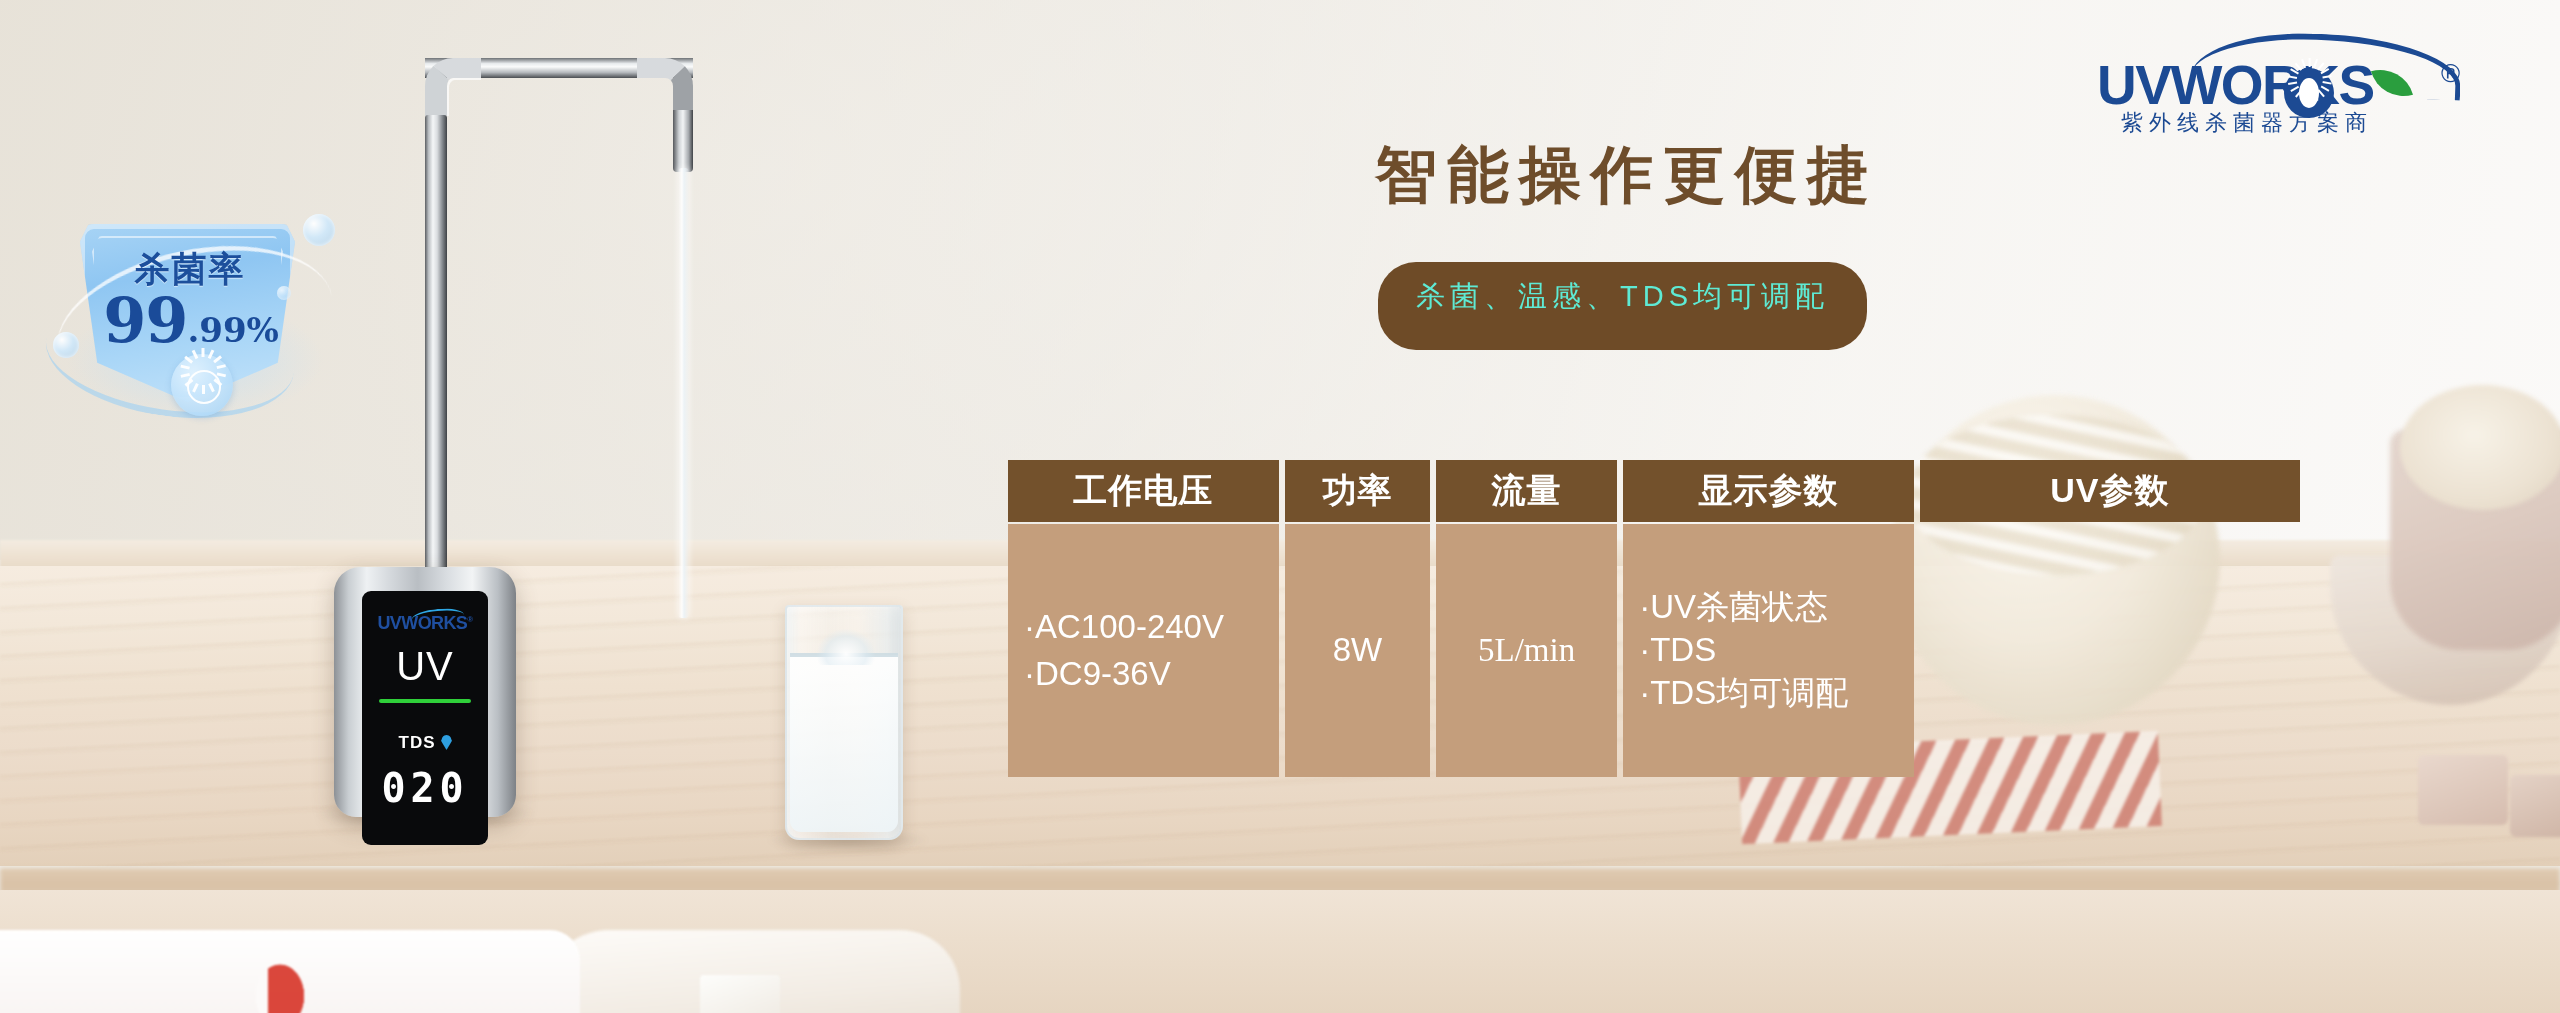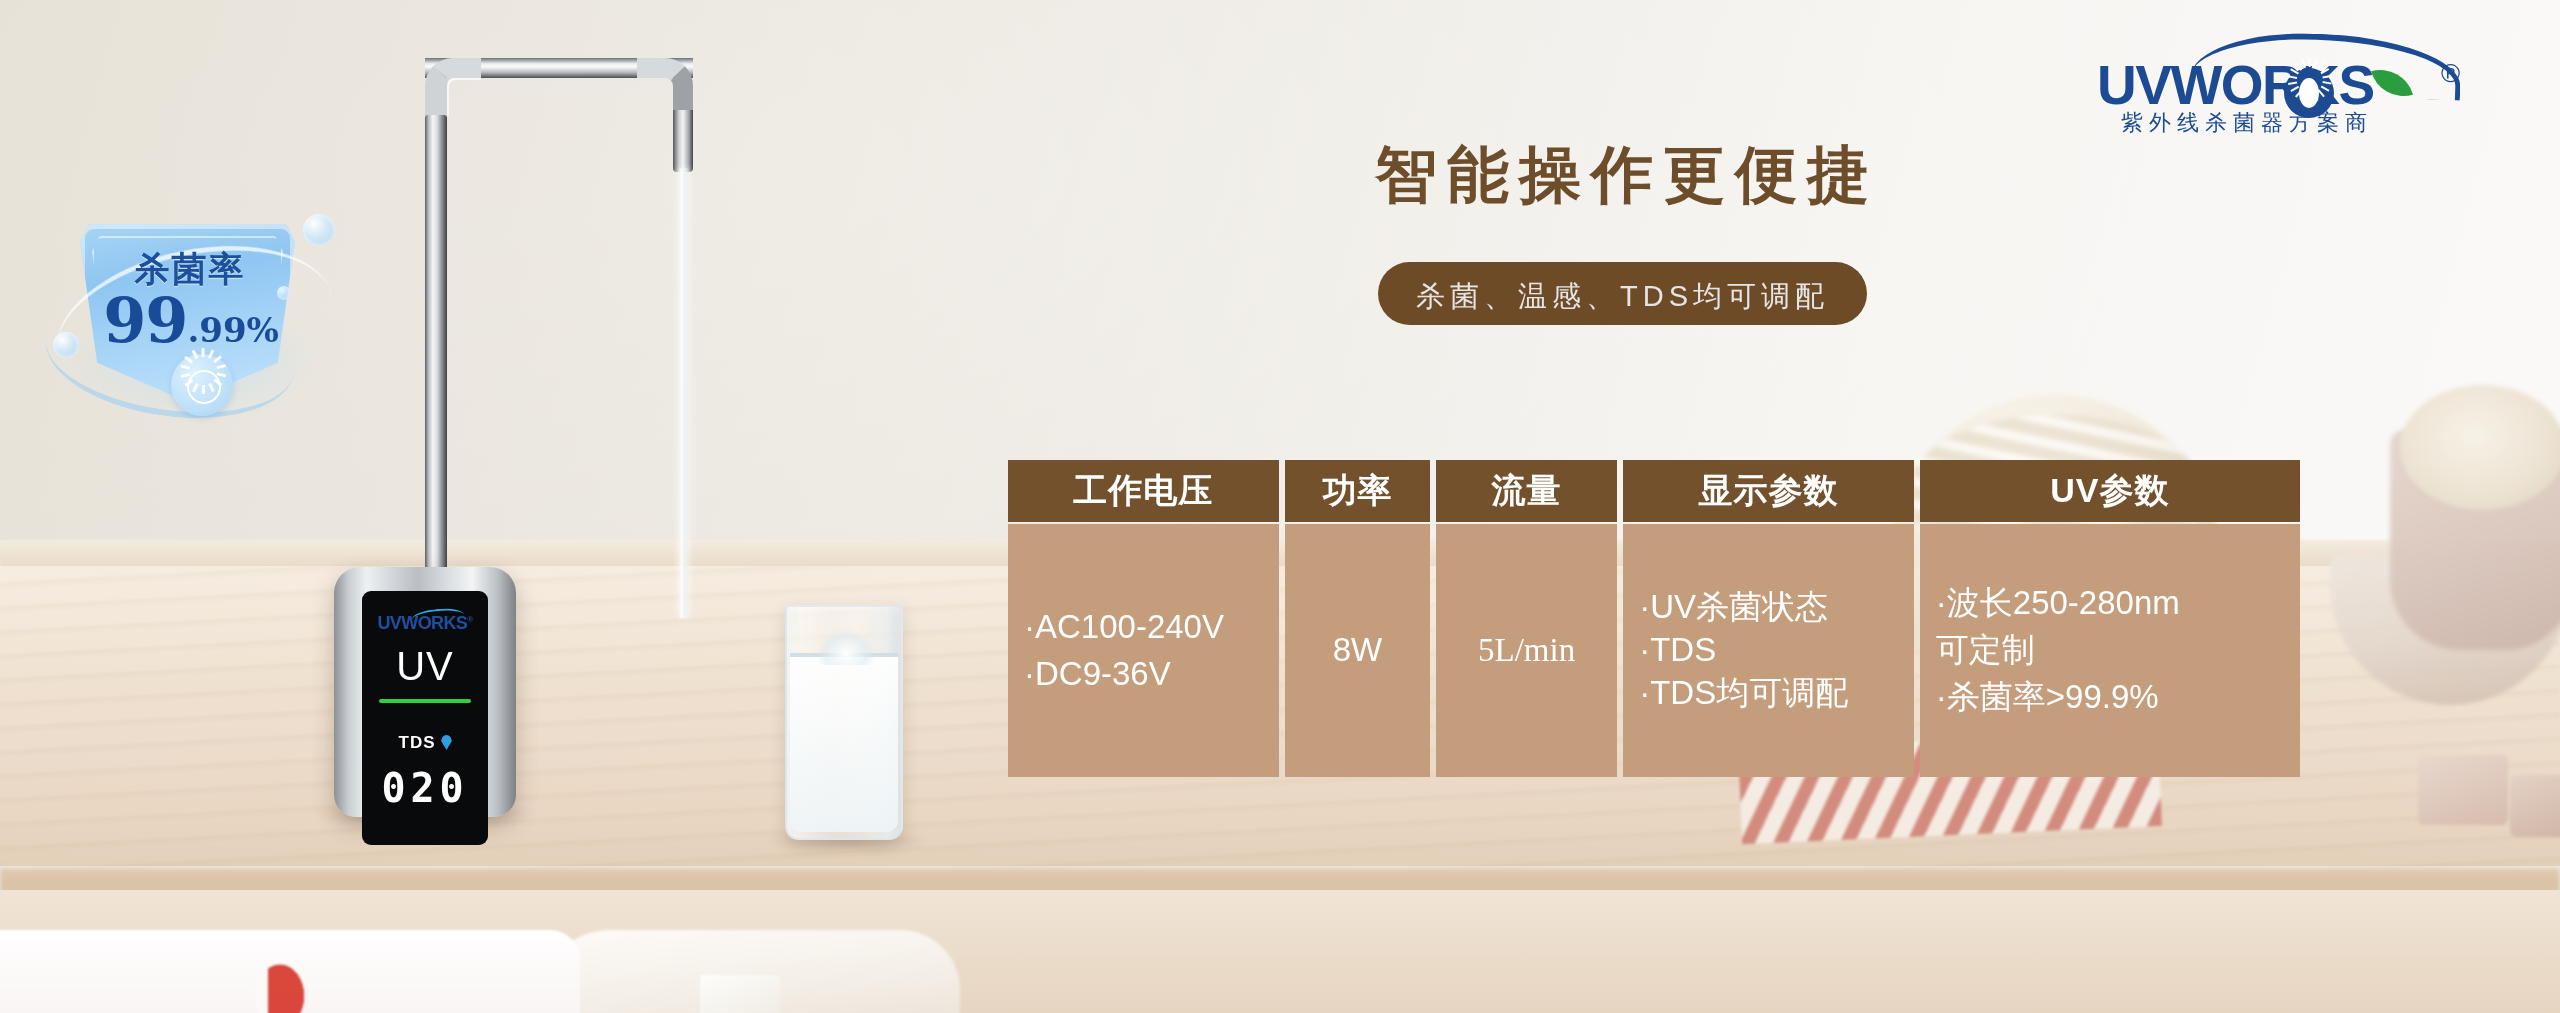--- a/index.html
+++ b/index.html
@@ -334,24 +334,24 @@
   
   .headline {
     position: absolute; left: 1375px; top: 133px; width: 600px;
     font-family: "DejaVu Serif", "Liberation Serif", serif;
     font-size: 62px; font-weight: 700; letter-spacing: 10px;
     color: #6e4d2b;
     white-space: nowrap;
   }
   .pill {
     position: absolute; left: 1378px; top: 262px;
-    padding: 15px 38px 8px;
+    padding: 15px 38px 33px;
     background: #6e4b27;
     border-radius: 38px;
-    color: #e5e5e5;
+    color: #5eead4;
     font-size: 29px; letter-spacing: 5px; font-weight: 400;
     white-space: nowrap;
   }
 
   
   .logo {
     position: absolute; left: 2097px; top: 28px; width: 380px; height: 122px;
   }
   .logo-word {
     position: absolute; left: 0; top: 30px; width: 346px;
@@ -574,21 +574,16 @@
       <div class="spec-col c3">
         <div class="spec-head">显示参数</div>
         <div class="spec-body">
           <div class="spec-line tight">·UV杀菌状态</div>
           <div class="spec-line tight">·TDS</div>
           <div class="spec-line tight">·TDS均可调配</div>
         </div>
       </div>
       <div class="spec-col c4">
         <div class="spec-head">UV参数</div>
-        <div class="spec-body">
-          <div class="spec-line">·波长250-280nm</div>
-          <div class="spec-line">  可定制</div>
-          <div class="spec-line">·杀菌率&gt;99.9%</div>
-        </div>
       </div>
     </div>
 
 </div>
 
 </body></html>

